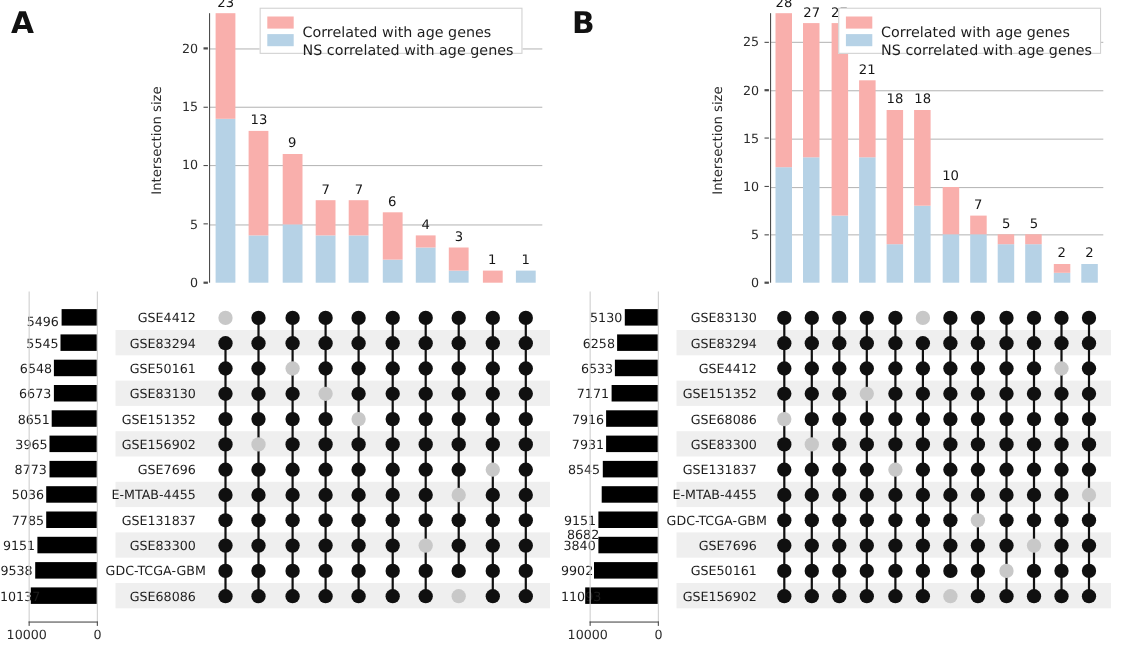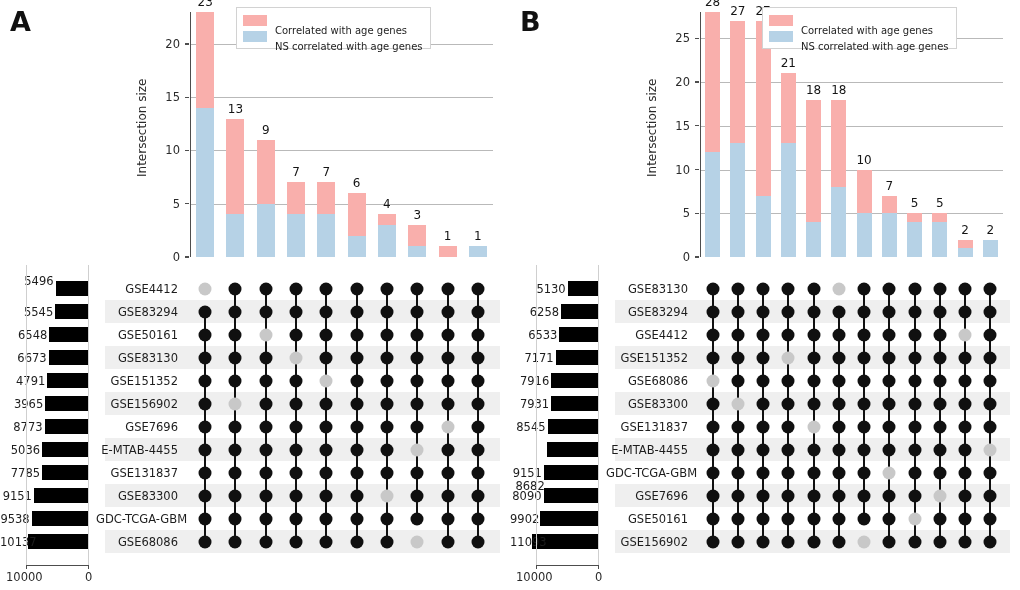--- a/index.html
+++ b/index.html
@@ -24,21 +24,21 @@
   .seg{position:absolute;left:0;right:0;}
   .seg-ns{bottom:0;}
   .barlabel{position:absolute;font-size:12px;color:#151515;text-align:center;
             white-space:nowrap;}
 
   
   .legend{position:absolute;background:#fff;border:1px solid #d2d2d2;
           padding:4px 7px 4px 6px;}
   .legend-row{display:flex;align-items:center;height:16px;}
   .legend-swatch{width:24px;height:11px;margin-right:8px;flex:0 0 auto;}
-  .legend-text{font-size:10px;color:#1d1d1d;white-space:nowrap;margin-top:21px;}
+  .legend-text{font-size:13px;color:#1d1d1d;white-space:nowrap;margin-top:21px;}
 
   
   .matrix{position:absolute;}
   .rowband{position:absolute;left:0;background:#efefef;}
   .setsize-bar{position:absolute;background:#000000;}
   .setsize-num{position:absolute;font-size:11.5px;color:#1d1d1d;text-align:right;
                white-space:nowrap;transform:translateY(-50%);}
   .rowlabel{position:absolute;font-size:11.5px;color:#1d1d1d;text-align:right;
             white-space:nowrap;transform:translateY(-50%);}
   .dot{position:absolute;border-radius:50%;transform:translate(-50%,-50%);}
@@ -128,35 +128,35 @@
           <span class="legend-swatch" style="background: rgb(249, 175, 172);"></span>
           <span class="legend-text">Correlated with age genes</span>
         </div>
         <div class="legend-row">
           <span class="legend-swatch" style="background: rgb(182, 210, 230);"></span>
           <span class="legend-text">NS correlated with age genes</span>
         </div>
       </div>
       <div class="matrix" style="left: 0px; top: 0px; width: 510px; height: 590px;">
         <div class="setsize-bar" style="left: 55.5474px; top: 281px; width: 32.4526px; height: 15px;"></div>
-        <div class="setsize-num" style="left: 0px; width: 53.5474px; top: 281px;">5496</div>
+        <div class="setsize-num" style="left: 0px; width: 53.5474px; top: 292px;">5496</div>
         <div class="rowlabel" style="left: 96px; width: 82px; top: 288.5px;">GSE4412</div>
         <div class="rowband" style="left: 105px; top: 300px; width: 395px; height: 23px;"></div>
         <div class="setsize-bar" style="left: 55.2581px; top: 304px; width: 32.7419px; height: 15px;"></div>
         <div class="setsize-num" style="left: 0px; width: 53.2581px; top: 311.5px;">5545</div>
         <div class="rowlabel" style="left: 96px; width: 82px; top: 311.5px;">GSE83294</div>
         <div class="setsize-bar" style="left: 49.3356px; top: 327px; width: 38.6644px; height: 15px;"></div>
         <div class="setsize-num" style="left: 0px; width: 47.3356px; top: 334.5px;">6548</div>
         <div class="rowlabel" style="left: 96px; width: 82px; top: 334.5px;">GSE50161</div>
         <div class="rowband" style="left: 105px; top: 346px; width: 395px; height: 23px;"></div>
         <div class="setsize-bar" style="left: 48.5975px; top: 350px; width: 39.4025px; height: 15px;"></div>
         <div class="setsize-num" style="left: 0px; width: 46.5975px; top: 357.5px;">6673</div>
         <div class="rowlabel" style="left: 96px; width: 82px; top: 357.5px;">GSE83130</div>
         <div class="setsize-bar" style="left: 47.328px; top: 373px; width: 40.672px; height: 15px;"></div>
-        <div class="setsize-num" style="left: 0px; width: 45.328px; top: 380.5px;">4791</div>
+        <div class="setsize-num" style="left: 0px; width: 45.328px; top: 380.5px;">8651</div>
         <div class="rowlabel" style="left: 96px; width: 82px; top: 380.5px;">GSE151352</div>
         <div class="rowband" style="left: 105px; top: 392px; width: 395px; height: 23px;"></div>
         <div class="setsize-bar" style="left: 45.2613px; top: 396px; width: 42.7387px; height: 15px;"></div>
         <div class="setsize-num" style="left: 0px; width: 43.2613px; top: 403.5px;">3965</div>
         <div class="rowlabel" style="left: 96px; width: 82px; top: 403.5px;">GSE156902</div>
         <div class="setsize-bar" style="left: 44.5646px; top: 419px; width: 43.4354px; height: 15px;"></div>
         <div class="setsize-num" style="left: 0px; width: 42.5646px; top: 426.5px;">8773</div>
         <div class="rowlabel" style="left: 96px; width: 82px; top: 426.5px;">GSE7696</div>
         <div class="rowband" style="left: 105px; top: 438px; width: 395px; height: 23px;"></div>
         <div class="setsize-bar" style="left: 42.0669px; top: 442px; width: 45.9331px; height: 15px;"></div>
@@ -434,21 +434,21 @@
         <div class="rowlabel" style="left: 96px; width: 82px; top: 426.5px;">GSE131837</div>
         <div class="rowband" style="left: 105px; top: 438px; width: 395px; height: 23px;"></div>
         <div class="setsize-bar" style="left: 36.7349px; top: 442px; width: 51.2651px; height: 15px;"></div>
         <div class="setsize-num" style="left: 0px; width: 34.7349px; top: 466px; margin-top: 20px;">8682</div>
         <div class="rowlabel" style="left: 96px; width: 82px; top: 449.5px;">E-MTAB-4455</div>
         <div class="setsize-bar" style="left: 33.9655px; top: 465px; width: 54.0345px; height: 15px;"></div>
         <div class="setsize-num" style="left: 0px; width: 31.9655px; top: 472.5px;">9151</div>
         <div class="rowlabel" style="left: 96px; width: 82px; top: 472.5px;">GDC-TCGA-GBM</div>
         <div class="rowband" style="left: 105px; top: 484px; width: 395px; height: 23px;"></div>
         <div class="setsize-bar" style="left: 33.5581px; top: 488px; width: 54.4419px; height: 15px;"></div>
-        <div class="setsize-num" style="left: 0px; width: 31.5581px; top: 495.5px;">8090</div>
+        <div class="setsize-num" style="left: 0px; width: 31.5581px; top: 495.5px;">3840</div>
         <div class="rowlabel" style="left: 96px; width: 82px; top: 495.5px;">GSE7696</div>
         <div class="setsize-bar" style="left: 29.531px; top: 511px; width: 58.469px; height: 15px;"></div>
         <div class="setsize-num" style="left: 0px; width: 27.531px; top: 518.5px;">9902</div>
         <div class="rowlabel" style="left: 96px; width: 82px; top: 518.5px;">GSE50161</div>
         <div class="rowband" style="left: 105px; top: 530px; width: 395px; height: 23px;"></div>
         <div class="setsize-bar" style="left: 22.4985px; top: 534px; width: 65.5015px; height: 15px;"></div>
         <div class="setsize-num" style="left: 0px; width: 20.4985px; top: 541.5px;">11093</div>
         <div class="rowlabel" style="left: 96px; width: 82px; top: 541.5px;">GSE156902</div>
         <div class="setaxis-vline" style="left: 26px; top: 265px; height: 300px;"></div>
         <div class="setaxis-vline" style="left: 88px; top: 265px; height: 300px;"></div>

